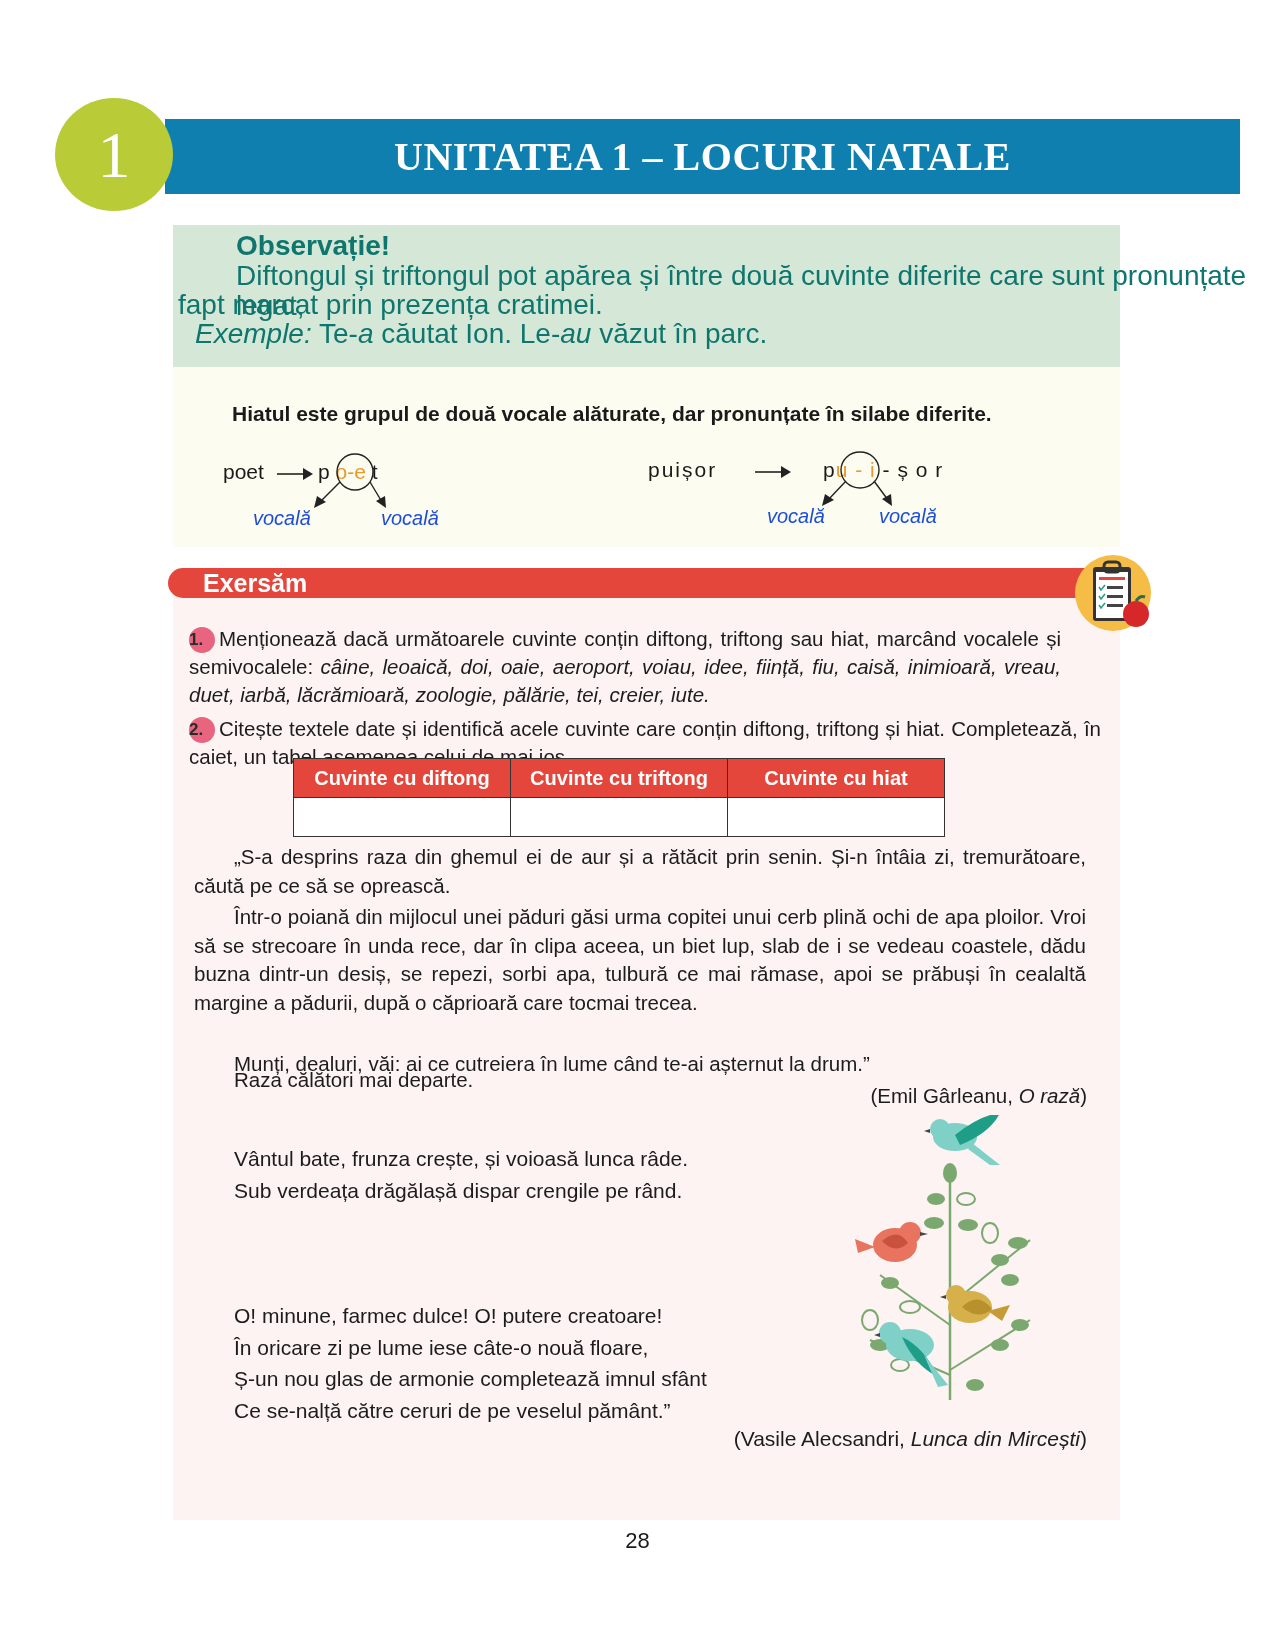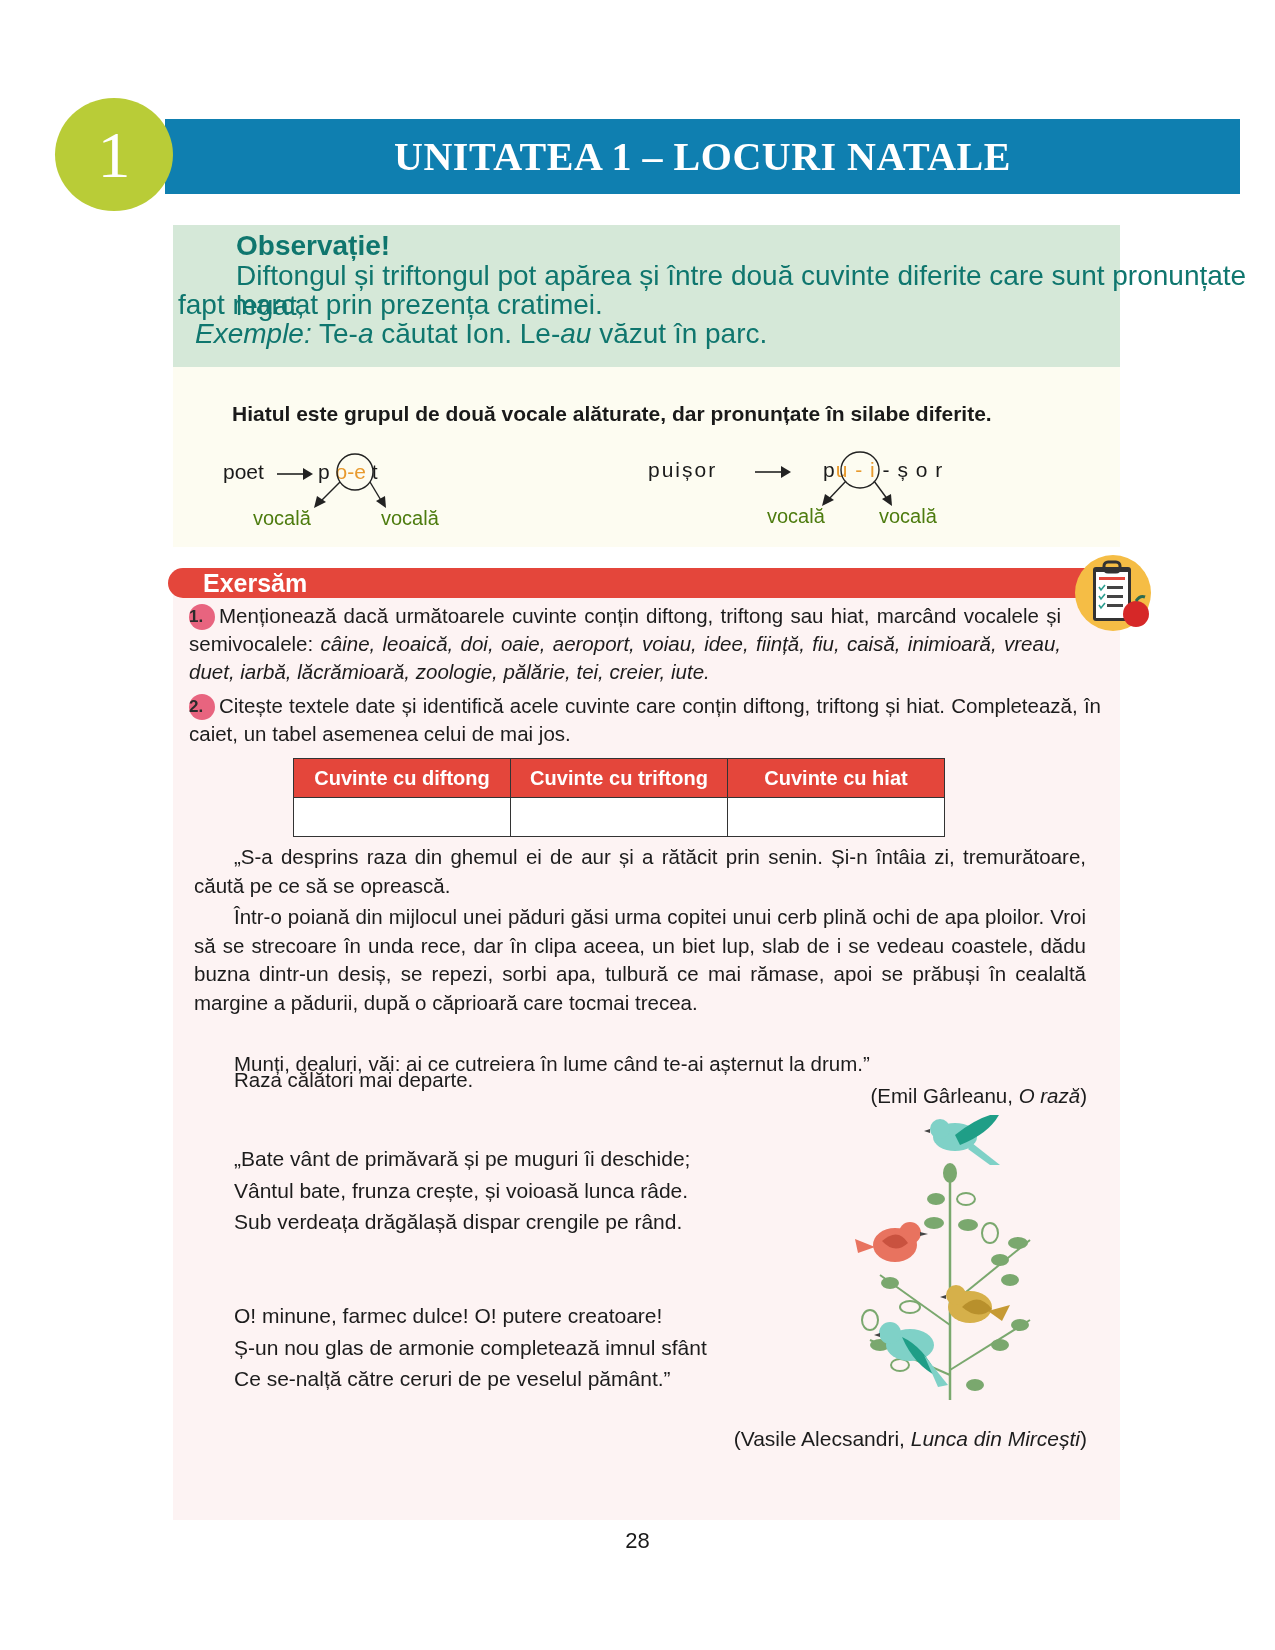--- a/index.html
+++ b/index.html
@@ -21,29 +21,29 @@
   .obs-title { left:236px; top:231px; font-weight:bold; }
   .obs-line1 { left:236px; top:261px; }
   .obs-line2 { left:178px; top:290px; }
   .obs-line3 { left:195px; top:319px; }
 
   
   .hiat-box { left:173px; top:367px; width:947px; height:180px; background:#fdfcf1; }
   .hiat-def { left:232px; top:402px; font-weight:bold; font-size:21px; }
   .syll { font-size:21px; }
   .orange { color:#e89a2e; }
-  .voc { font-size:20px; color:#4d7c0f; }
+  .voc { font-size:20px; color:#1d4ed8;font-style:italic; }
 
   
   .ex-bg { left:173px; top:570px; width:947px; height:950px; background:#fdf3f3; }
   .ex-bar { left:168px; top:568px; width:930px; height:30px; background:#e4463b; border-radius:15px 0 0 15px; }
   .ex-label { left:203px; top:568px; height:30px; line-height:30px; color:#fff; font-weight:bold; font-size:25px; }
   .clip-icon { left:1075px; top:553px; width:80px; height:80px; }
 
-  .ex-text { font-size:20.5px; line-height:28px; color:#1c1c1c; }
+  .ex-text { font-size:20.5px; line-height:28px; color:#1c1c1c;margin-top:23px; }
   .num-badge { display:inline-block; width:26px; height:26px; border-radius:50%; background:#e8647f; color:#2b2b2b;
                font-weight:bold; font-size:17px; line-height:26px; text-align:center; margin-right:4px; vertical-align:1px; }
   .justify { text-align:justify; text-align-last:left; }
 
   table.words { border-collapse:collapse; }
   table.words th { background:#e4463b; color:#fff; font-weight:bold; font-size:20px; height:38px; padding:0;
                    border:1.5px solid #333; }
   table.words td { height:36px; border:1.5px solid #333; background:#fff; }
 
   .prose { font-size:20.5px; line-height:28.5px; color:#1c1c1c; }
@@ -143,26 +143,26 @@
   </tbody>
 </table>
 
 <div class="abs prose justify" style="left:194px; top:843px; width:892px; text-indent:40px;">„S-a desprins raza din ghemul ei de aur și a rătăcit prin senin. Și-n întâia zi, tremurătoare, căută pe ce să se oprească.</div>
 <div class="abs prose justify" style="left:194px; top:903px; width:892px; text-indent:40px;">Într-o poiană din mijlocul unei păduri găsi urma copitei unui cerb plină ochi de apa ploilor. Vroi să se strecoare în unda rece, dar în clipa aceea, un biet lup, slab de i se vedeau coastele, dădu buzna dintr-un desiș, se repezi, sorbi apa, tulbură ce mai rămase, apoi se prăbuși în cealaltă margine a pădurii, după o căprioară care tocmai trecea.</div>
 <div class="abs prose" style="left:234px; top:1066px;">Raza călători mai departe.</div>
 <div class="abs prose" style="left:234px; top:1050px;">Munți, dealuri, văi: ai ce cutreiera în lume când te-ai așternut la drum.”</div>
 <div class="abs prose" style="right:188px; top:1082px;"><span>(Emil Gârleanu, </span><i>O rază</i><span>)</span></div>
 
 <div class="abs poem" style="left:234px; top:1143px;">
-  <div>„Bate vânt de primăvară și pe muguri îi deschide;</div>
   <div>Vântul bate, frunza crește, și voioasă lunca râde.</div>
   <div>Sub verdeața drăgălașă dispar crengile pe rând.</div>
 </div>
 <div class="abs poem" style="left:234px; top:1300px;">
   <div>O! minune, farmec dulce! O! putere creatoare!</div>
+  <div>În oricare zi pe lume iese câte-o nouă floare,</div>
   <div>Ș-un nou glas de armonie completează imnul sfânt</div>
   <div>Ce se-nalță către ceruri de pe veselul pământ.”</div>
 </div>
 <div class="abs poem" style="right:188px; top:1423px;"><span>(Vasile Alecsandri, </span><i>Lunca din Mircești</i><span>)</span></div>
 
 <svg class="abs" style="left:850px; top:1115px;" width="210" height="285" viewBox="0 0 210 285">
 
   <line x1="100" y1="60" x2="100" y2="285" stroke="#7aa86e" stroke-width="2.5"></line>
   <line x1="100" y1="210" x2="30" y2="160" stroke="#7aa86e" stroke-width="2"></line>
   <line x1="100" y1="190" x2="180" y2="125" stroke="#7aa86e" stroke-width="2"></line>

